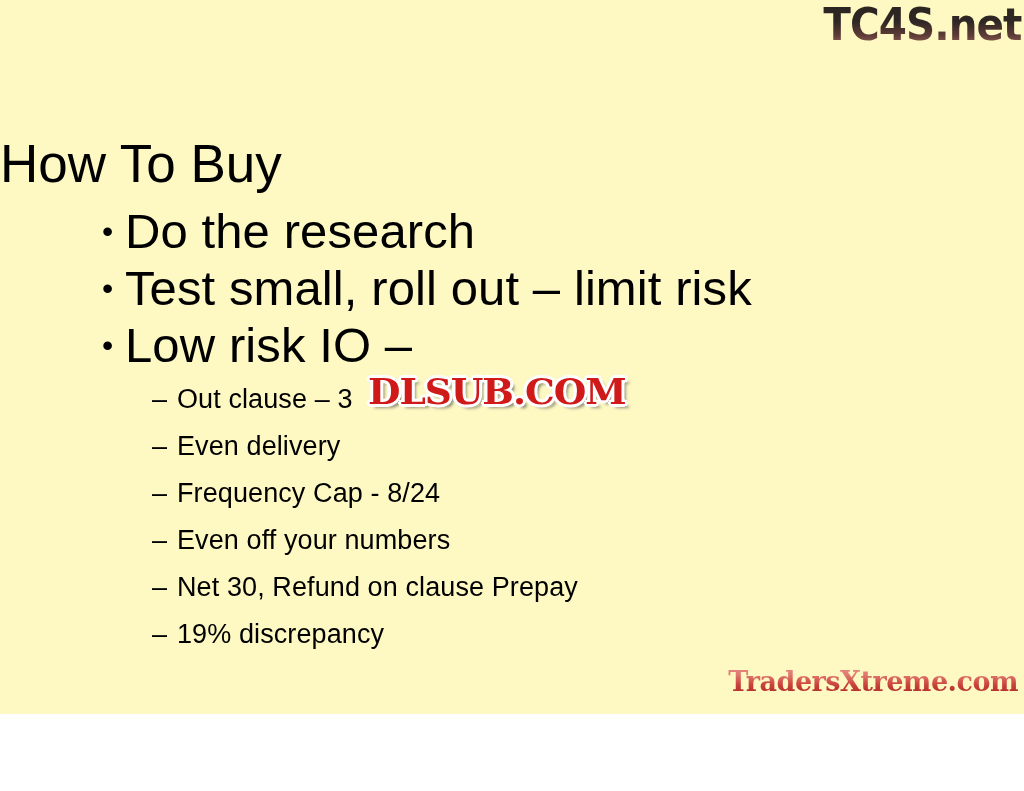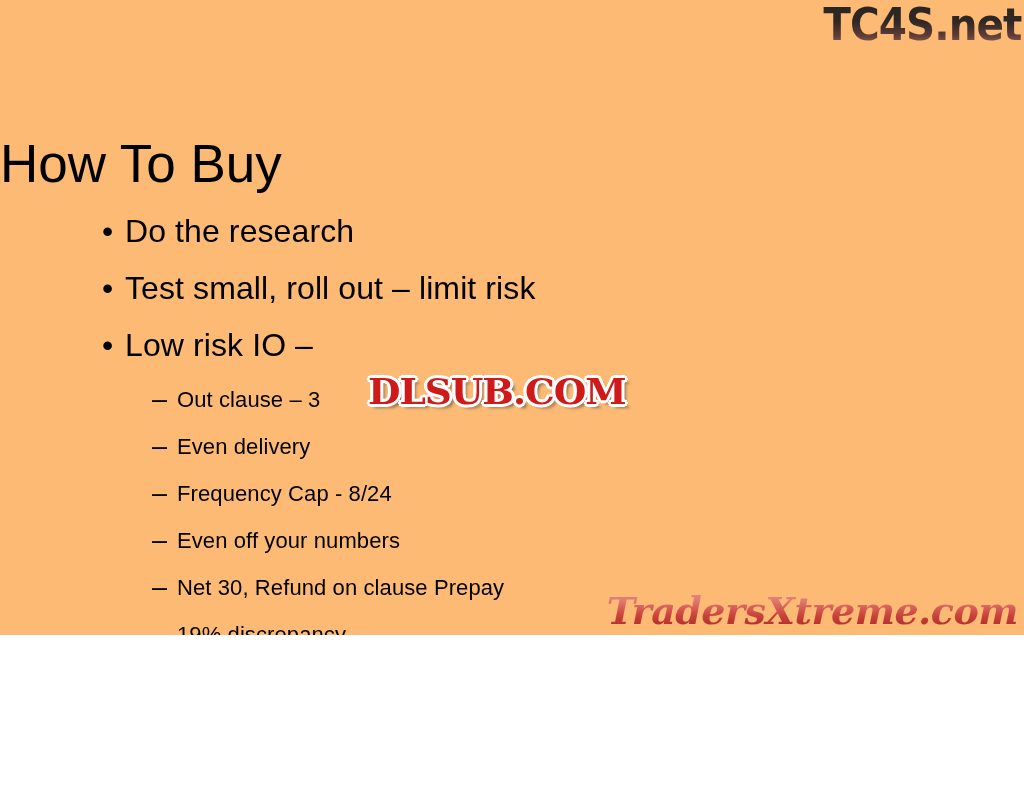--- a/index.html
+++ b/index.html
@@ -8,22 +8,22 @@
     padding: 0;
     background: #ffffff;
   }
   body {
     font-family: "Liberation Sans", sans-serif;
     -webkit-font-smoothing: antialiased;
   }
   #slide {
     position: relative;
     width: 1024px;
-    height: 635px;
-    background: #fdba74;
+    height: 714px;
+    background: #fef9c3;
     overflow: hidden;
   }
 
   
   .brand-logo {
     position: absolute;
     top: 2px;
     right: 2px;
     font-family: "DejaVu Sans", sans-serif;
     font-weight: bold;
@@ -75,21 +75,21 @@
     width: 30px;
     font-size: 32px;
     line-height: 52px;
     color: #000;
     text-align: left;
     padding-left: 7px;
     box-sizing: border-box;
   }
   .l1-text {
     flex: 1 1 auto;
-    font-size: 32px;
+    font-size: 49px;
     line-height: 52px;
     color: #000000;
     letter-spacing: 0.1px;
   }
 
   .l2-list {
     margin-top: 2px;
   }
   .l2-item {
     display: flex;
@@ -102,21 +102,21 @@
     width: 82px;
     font-size: 27px;
     line-height: 47px;
     color: #000;
     text-align: right;
     padding-right: 10px;
     box-sizing: border-box;
   }
   .l2-text {
     flex: 1 1 auto;
-    font-size: 22px;
+    font-size: 27px;
     line-height: 47px;
     color: #000000;
     letter-spacing: 0.1px;
     white-space: nowrap;
   }
 
   
   .dlsub-watermark {
     position: absolute;
     left: 368px;
@@ -137,29 +137,28 @@
        4px  4px 3px rgba(60,60,60,0.55);
     white-space: nowrap;
     user-select: none;
     pointer-events: none;
   }
 
   
   .bottom-watermark {
     position: absolute;
     right: 6px;
-    bottom: 4px;
+    bottom: 12px;
     font-family: "DejaVu Serif", serif;
     font-weight: bold;
-    font-size: 38px;
+    font-size: 27px;
     line-height: 40px;
     letter-spacing: -0.5px;
     white-space: nowrap;
     user-select: none;
-    font-style: italic;
   }
   .bottom-watermark .wm-inner {
     background: linear-gradient(to bottom,
                 #e98b83 0%, #e07a70 28%,
                 #c9413a 62%, #b2302b 85%, #a32a26 100%);
     -webkit-background-clip: text;
     background-clip: text;
     color: transparent;
     -webkit-text-fill-color: transparent;
   }

